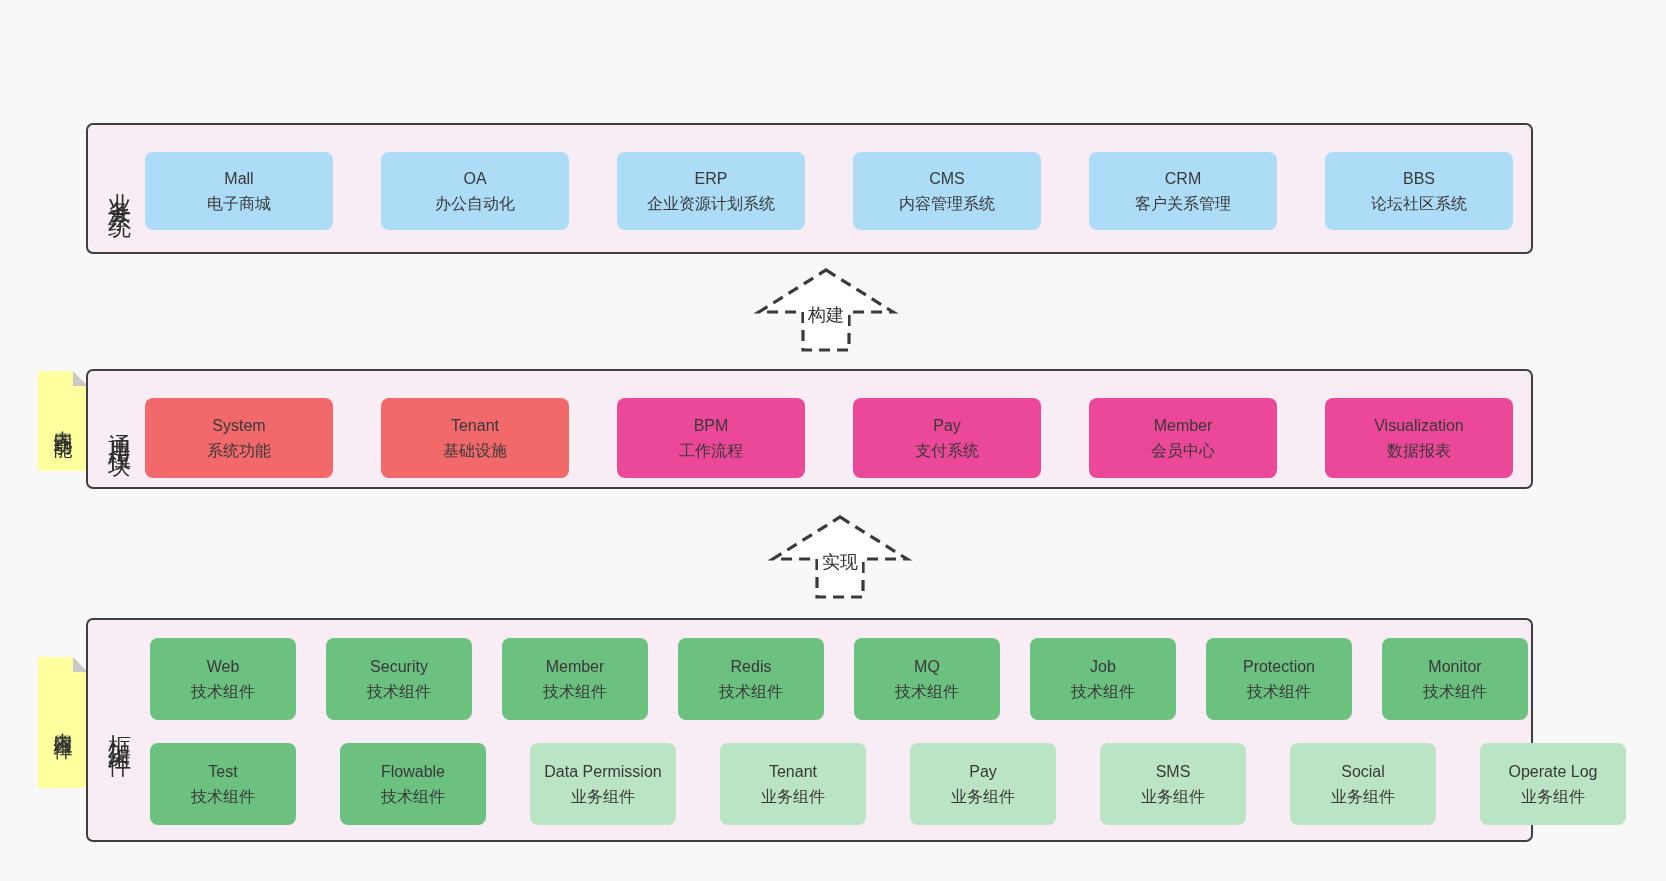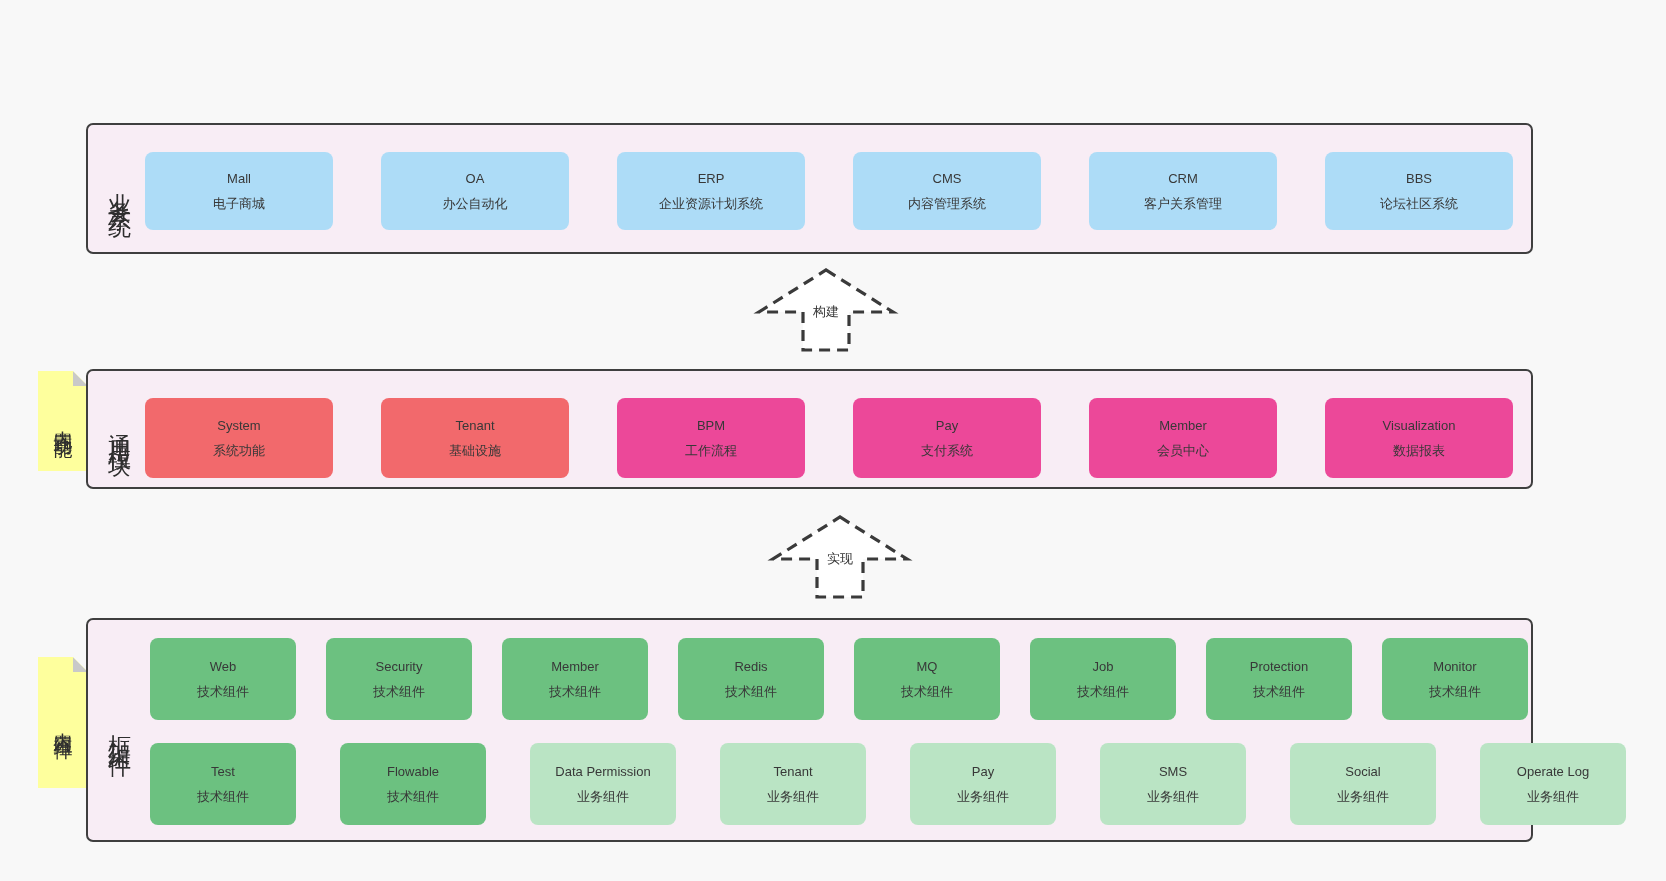--- a/index.html
+++ b/index.html
@@ -49,21 +49,21 @@
   .band-3 .row-a { left: 62px; top: 18px; gap: 30px; }
   .band-3 .row-b { left: 62px; top: 123px; gap: 44px; }
 
   .mbox {
     display: flex;
     flex-direction: column;
     align-items: center;
     justify-content: center;
     text-align: center;
     border-radius: 8px;
-    font-size: 13px;
+    font-size: 16px;
     line-height: 25px;
     padding: 2px 8px;
     color: #383838;
   }
   .band-1 .mbox { width: 188px; height: 78px; }
   .band-2 .mbox { width: 188px; height: 80px; }
   .band-3 .mbox { width: 146px; height: 82px; }
 
   .v-blue  { background: #addcf7; }
   .v-red   { background: #f2696c; }
@@ -113,21 +113,21 @@
   .arrow-1 { left: 756px; top: 268px; }
   .arrow-2 { left: 770px; top: 515px; }
   .arrow svg { position: absolute; left: 0; top: 0; overflow: visible; }
   .arrow-label {
     position: absolute;
     left: 50%;
     top: 34px;
     transform: translateX(-50%);
     background: #ffffff;
     padding: 1px 4px;
-    font-size: 13px;
+    font-size: 18px;
     color: #333333;
     white-space: nowrap;
   }
 </style>
 </head>
 <body>
 
 <div class="band band-1">
   <div class="side-label">业务系统</div>
   <div class="boxes-row">

